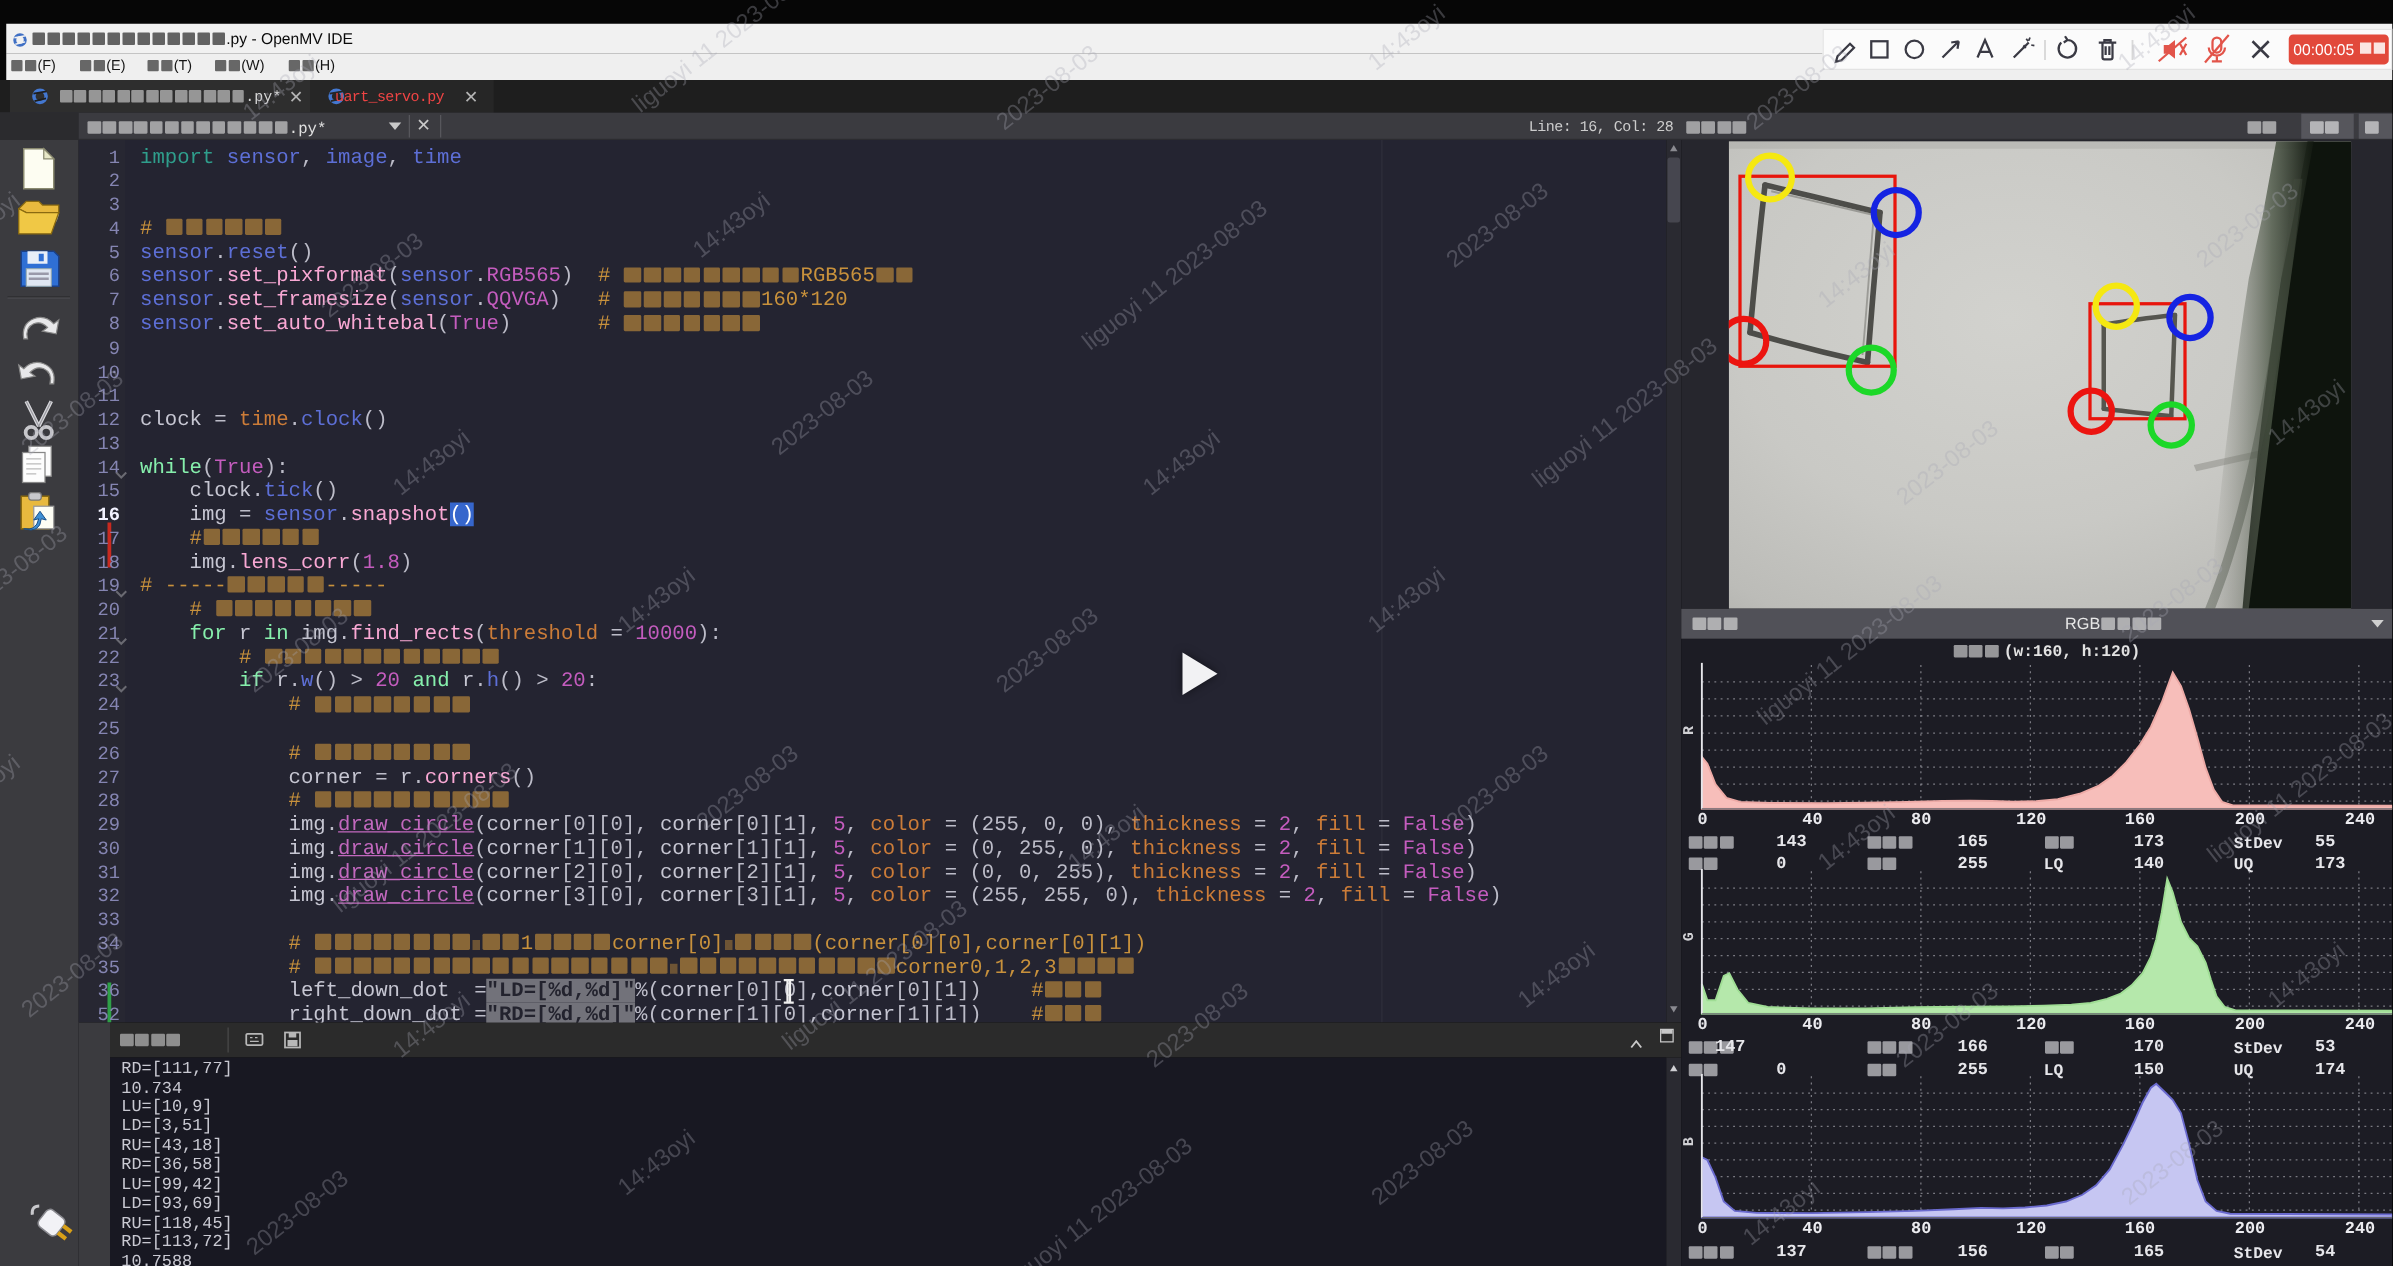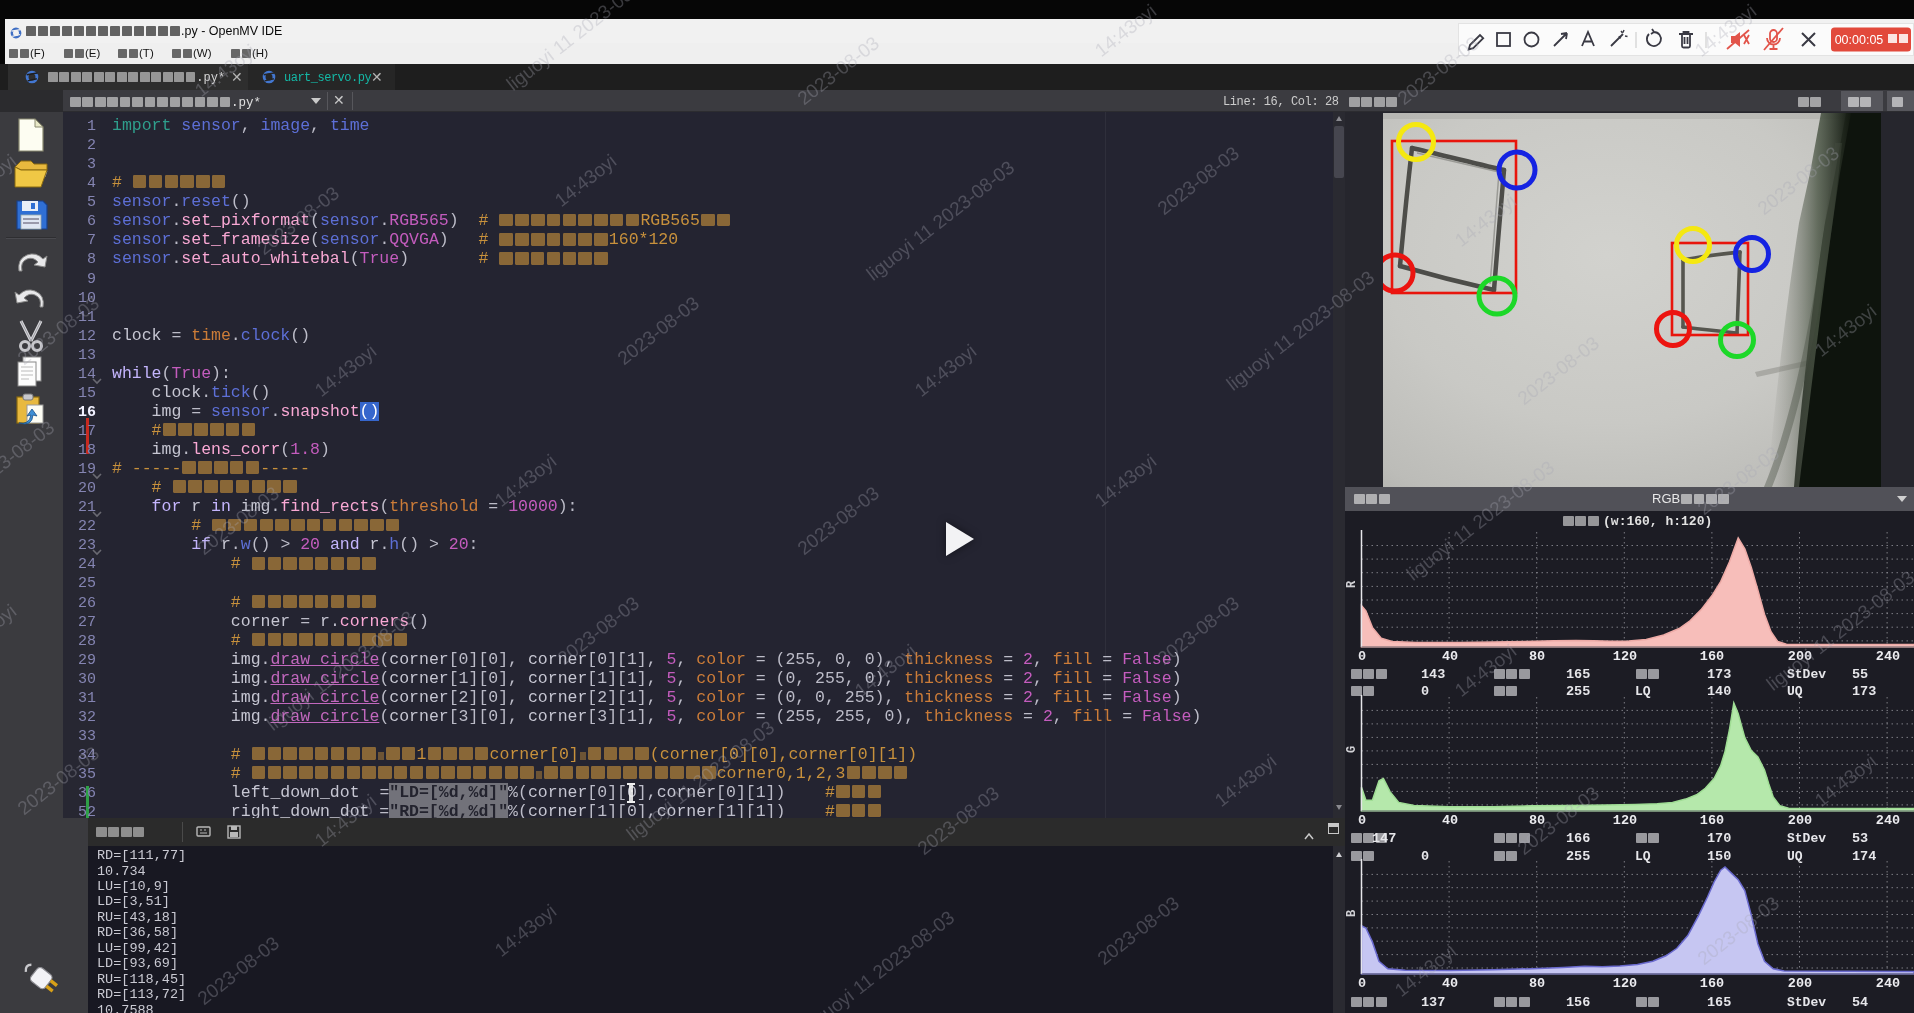--- a/index.html
+++ b/index.html
@@ -2,21 +2,21 @@
 <html><head><meta charset="utf-8"><style>
 *{margin:0;padding:0;box-sizing:border-box}
 html,body{width:1914px;height:1013px;overflow:hidden;background:#000}
 #rt{position:absolute;left:0;top:0;width:1914px;height:1013px;background:#060606;font-family:"Liberation Sans",sans-serif;overflow:hidden}
 .ab{position:absolute}
 b.k{display:inline-block;width:.82em;height:.78em;background:currentColor;opacity:.62;border-radius:.07em;margin:0 .07em;vertical-align:-.07em}
 b.q{display:inline-block;width:.36em;height:.45em;background:currentColor;opacity:.45;margin:0 .06em;vertical-align:-.05em}
 s{text-decoration:none}
 .mono{font-family:"Liberation Mono",monospace}
 
-.imp{color:#2f9e8c}.kw{color:#c4b5fd}.mod{color:#5d6fd6}.mt{color:#f9a8d4}
+.imp{color:#2f9e8c}.kw{color:#86efac}.mod{color:#5d6fd6}.mt{color:#f9a8d4}
 .mtu{color:#c268be;text-decoration:underline}.n{color:#c45cbe}.a{color:#cc7c38}
 .c{color:#c8913c}.p{color:#bcbcc8}.v{color:#c6c6d2}
 .sel{background:#3666cc;color:#fff}.str{background:#72727a;color:#23232e;font-weight:bold}
 .cl{position:absolute;left:112px;white-space:pre;font-family:"Liberation Mono",monospace;font-size:16.5px;line-height:19px;color:#c6c6d2}
 .ln{position:absolute;width:33px;text-align:right;font-family:"Liberation Mono",monospace;font-size:15px;color:#8585b2}
 .tl{position:absolute;white-space:pre;font-family:"Liberation Mono",monospace;font-size:13.5px;color:#c9c9d2}
 .wm{position:absolute;color:rgba(168,168,180,.32);font-size:19px;white-space:nowrap;transform:rotate(-38deg);font-family:"Liberation Sans",sans-serif}
 .st{position:absolute;font-family:"Liberation Mono",monospace;font-weight:bold;font-size:13.5px;color:#e6e6ea;white-space:nowrap}
 .xt{position:absolute;font-family:"Liberation Mono",monospace;font-weight:bold;font-size:13.5px;color:#ececf0;transform:translateX(-50%)}
 </style></head><body>
@@ -78,21 +78,21 @@
         <line x1="2" y1="5.5" x2="14" y2="3.5" stroke="#1e1e1e" stroke-width="1.6"></line>
         <line x1="3" y1="12.5" x2="13.5" y2="10" stroke="#1e1e1e" stroke-width="1.6"></line>
       </svg></div>
 <div class="ab mono" style="left:47px;top:71px;font-size:12px;color:#d6d6d6"><b class="k"></b><b class="k"></b><b class="k"></b><b class="k"></b><b class="k"></b><b class="k"></b><b class="k"></b><b class="k"></b><b class="k"></b><b class="k"></b><b class="k"></b><b class="k"></b><b class="k"></b>.py*</div>
 <div class="ab" style="left:231px;top:69px;font-size:14px;color:#b4b4b4">✕</div>
 <div class="ab" style="left:262px;top:70px;width:14px;height:14px"><svg width="14" height="14" viewBox="0 0 16 16">
         <circle cx="8" cy="8" r="5.6" fill="none" stroke="#4377d0" stroke-width="3.2"></circle>
         <line x1="2" y1="5.5" x2="14" y2="3.5" stroke="#262626" stroke-width="1.6"></line>
         <line x1="3" y1="12.5" x2="13.5" y2="10" stroke="#262626" stroke-width="1.6"></line>
       </svg></div>
-<div class="ab mono" style="left:284px;top:71px;font-size:12px;color:#14b8a6;letter-spacing:-.5px">uart_servo.py</div>
+<div class="ab mono" style="left:268px;top:71px;font-size:12px;color:#ef4444;letter-spacing:-.5px">uart_servo.py</div>
 <div class="ab" style="left:371px;top:69px;font-size:14px;color:#b4b4b4">✕</div>
 
 <div class="ab" style="left:0;top:90px;width:1914px;height:22px;background:#3b3b40;border-bottom:1px solid #2c2c30"></div>
 <div class="ab" style="left:0;top:90px;width:63px;height:22px;background:#2b2b2e"></div>
 <div class="ab" style="left:69px;top:94px;font-size:13px;color:#e0e0e0"><b class="k"></b><b class="k"></b><b class="k"></b><b class="k"></b><b class="k"></b><b class="k"></b><b class="k"></b><b class="k"></b><b class="k"></b><b class="k"></b><b class="k"></b><b class="k"></b><b class="k"></b><span class="mono" style="font-size:12.5px">.py*</span></div>
 <div class="ab" style="left:311px;top:98px;width:0;height:0;border-left:5px solid transparent;border-right:5px solid transparent;border-top:6px solid #c9c9c9"></div>
 <div class="ab" style="left:327px;top:92px;width:1px;height:18px;background:#57575c"></div>
 <div class="ab" style="left:333px;top:92px;font-size:14px;color:#c9c9c9">✕</div>
 <div class="ab" style="left:352px;top:92px;width:1px;height:18px;background:#57575c"></div>
 <div class="ab mono" style="left:1223px;top:95px;font-size:12px;letter-spacing:-.4px;color:#cccccc">Line: 16, Col: 28</div>

